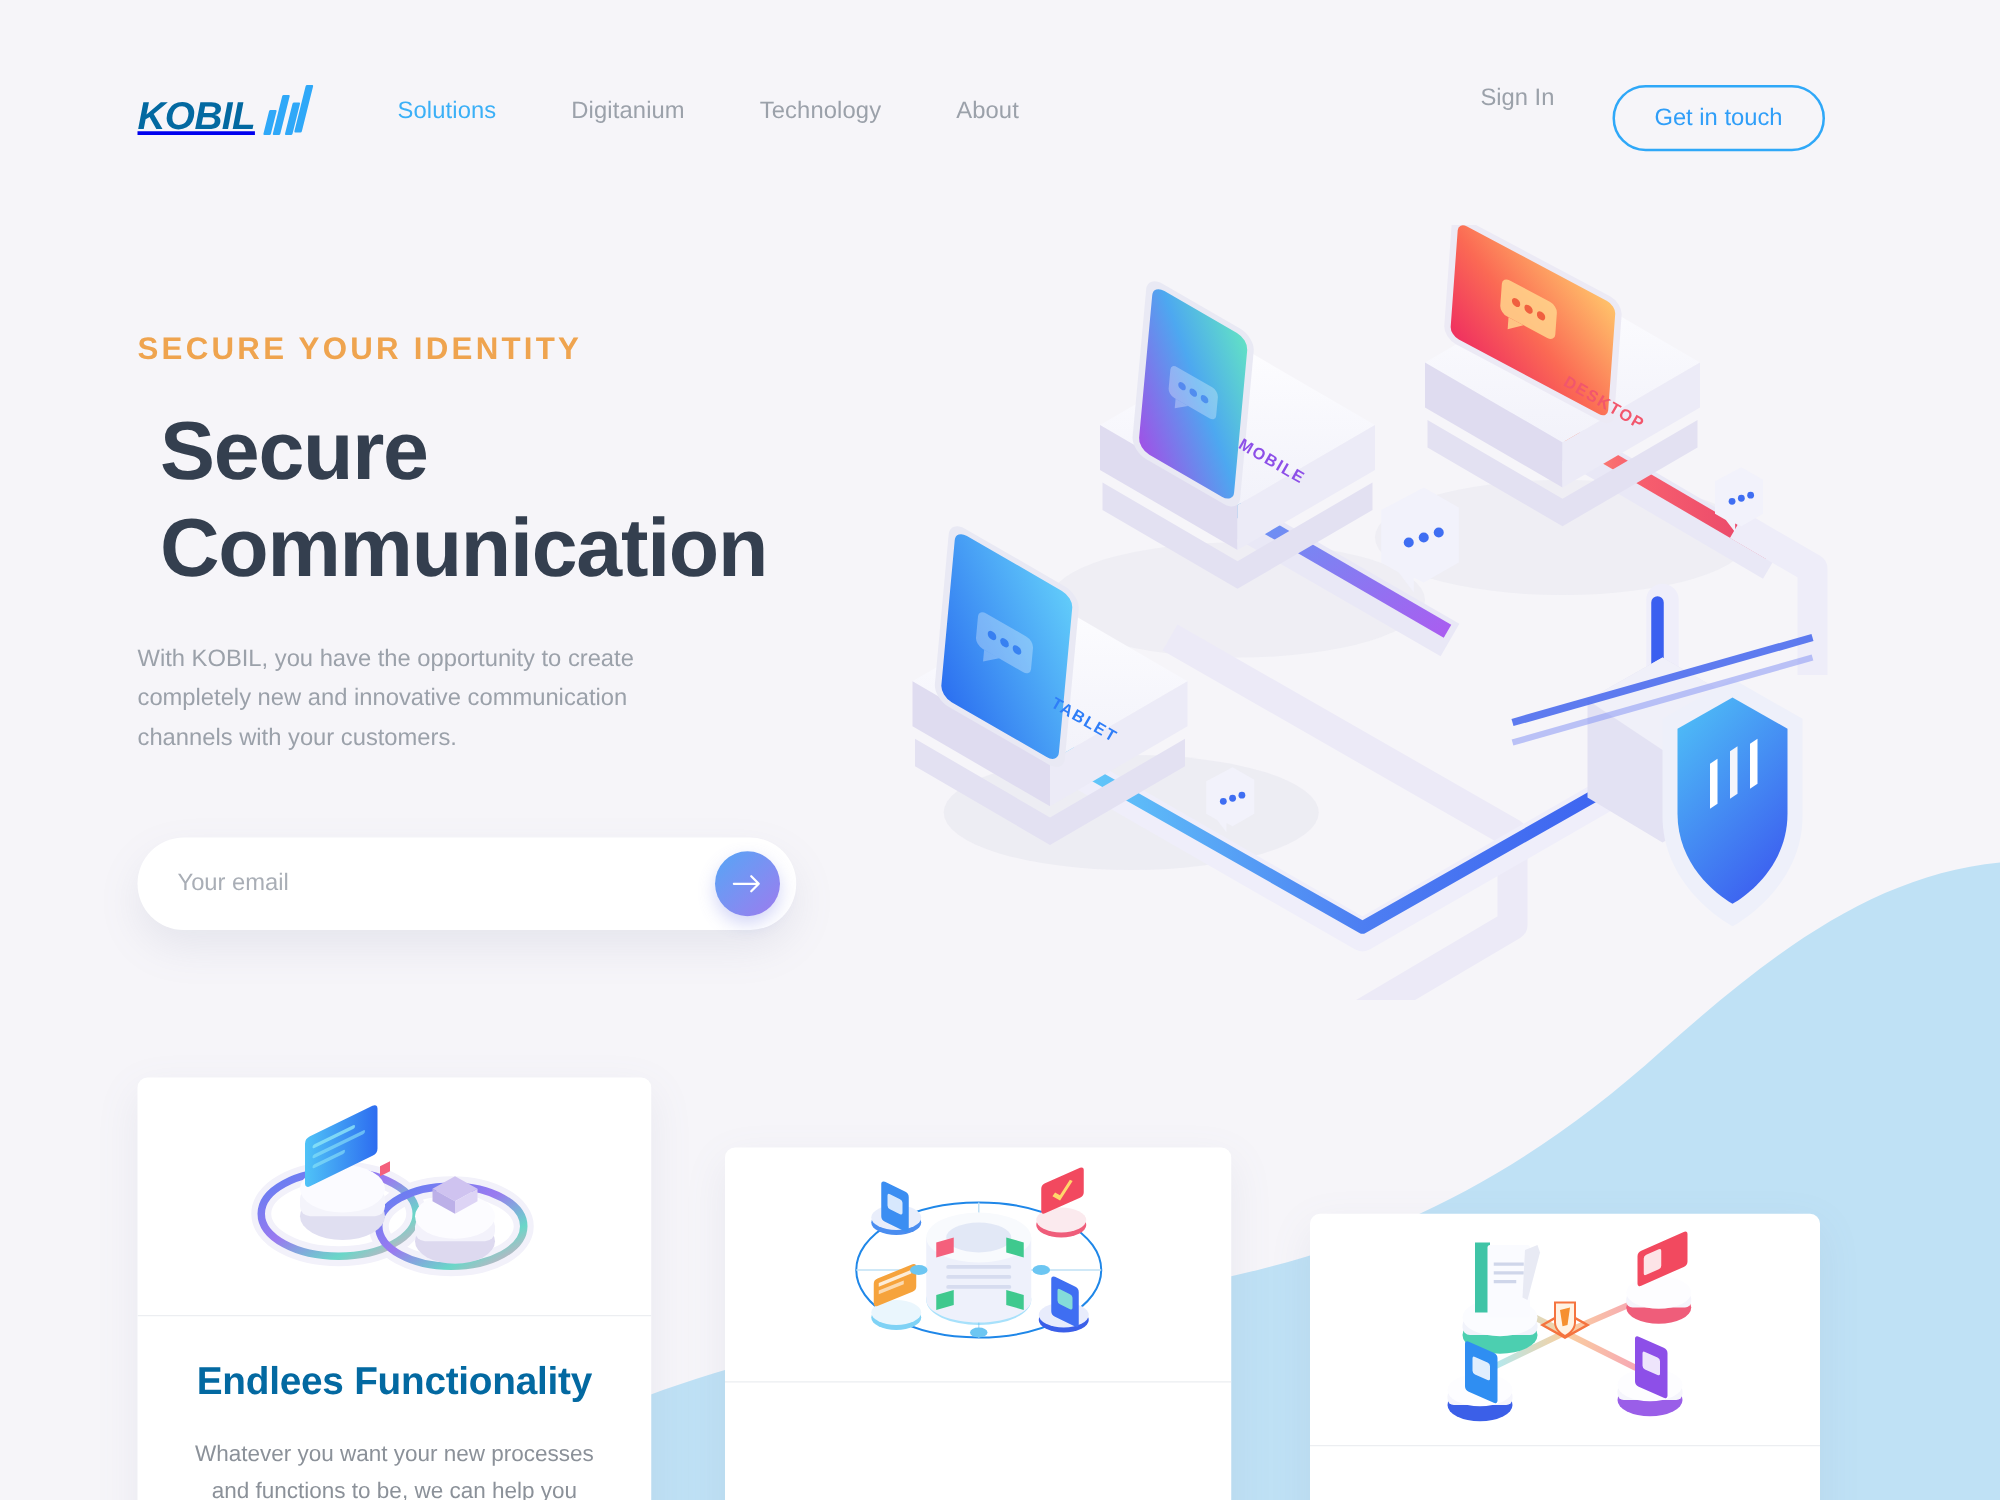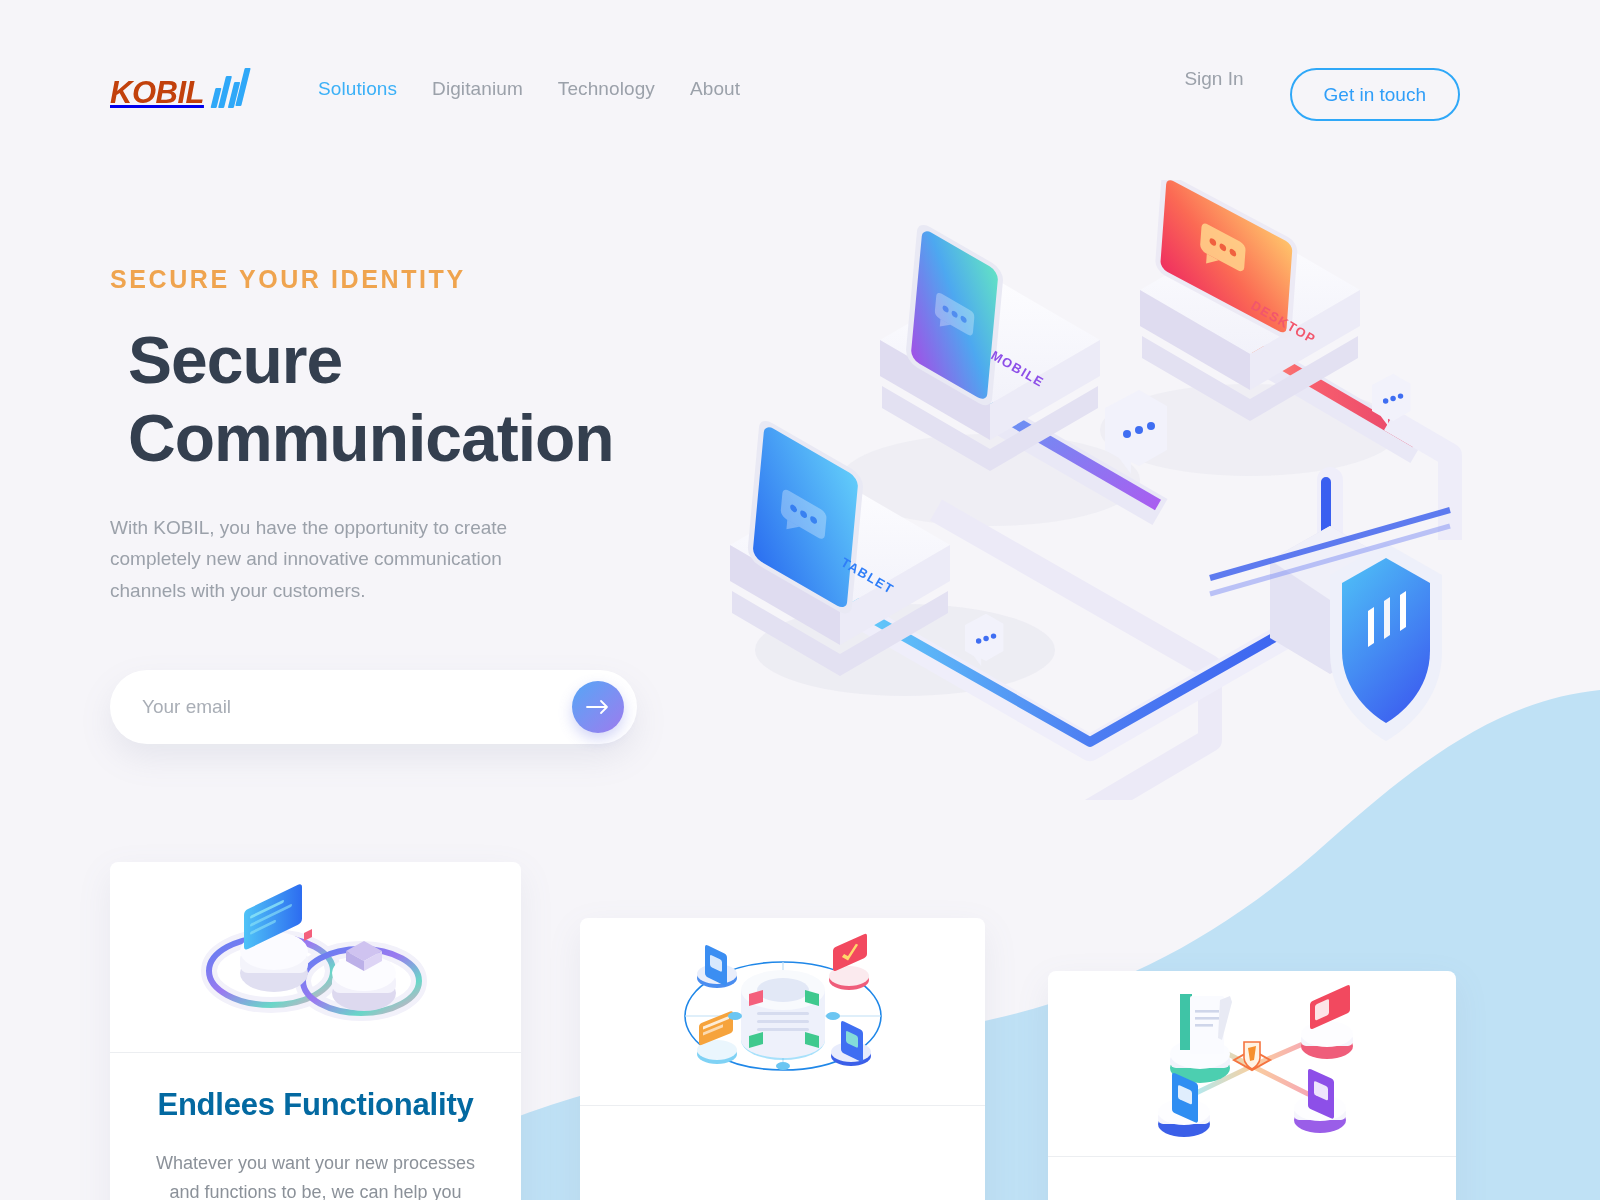--- a/index.html
+++ b/index.html
@@ -14,30 +14,30 @@
   .bg-wave { position: absolute; inset: 0; width: 1600px; height: 1200px; z-index: 0; pointer-events: none; }
 
   
   .header {
     position: absolute; top: 0; left: 0; width: 1600px; height: 175px;
     display: flex; align-items: center; z-index: 30;
   }
   .logo-wrap { position: absolute; left: 110px; top: 68px; display: flex; align-items: flex-end; gap: 9px; }
   .logo-text {
     font-size: 31px; font-weight: bold; font-style: italic; letter-spacing: -0.5px;
-    color: #c2410c; line-height: 1;
+    color: #0369a1; line-height: 1;
   }
   .logo-mark { display: flex; align-items: flex-end; gap: 3px; height: 40px; }
   .logo-mark i { display: block; width: 6px; background: #2fa8f8; transform: skewX(-14deg); border-radius: 1px; }
   .logo-mark i:nth-child(1) { height: 20px; }
   .logo-mark i:nth-child(2) { height: 32px; }
   .logo-mark i:nth-child(3) { height: 26px; }
   .logo-mark i:nth-child(4) { height: 38px; margin-bottom: 2px; }
 
-  .nav { position: absolute; left: 318px; top: 78px; display: flex; gap: 35px; }
+  .nav { position: absolute; left: 318px; top: 78px; display: flex; gap: 60px; }
   .nav a {
     font-size: 19px; color: #9ba1aa; text-decoration: none; letter-spacing: 0.1px;
   }
   .nav a.active { color: #3bb0f7; }
 
   .header-right { position: absolute; right: 140px; top: 68px; display: flex; align-items: flex-start; gap: 46px; }
   .signin { font-size: 19px; color: #9ba1aa; text-decoration: none; }
   .btn-cta {
     display: inline-flex; align-items: center; justify-content: center;
     height: 53px; padding: 0 32px; border: 2px solid #2fa8f8; border-radius: 30px;

